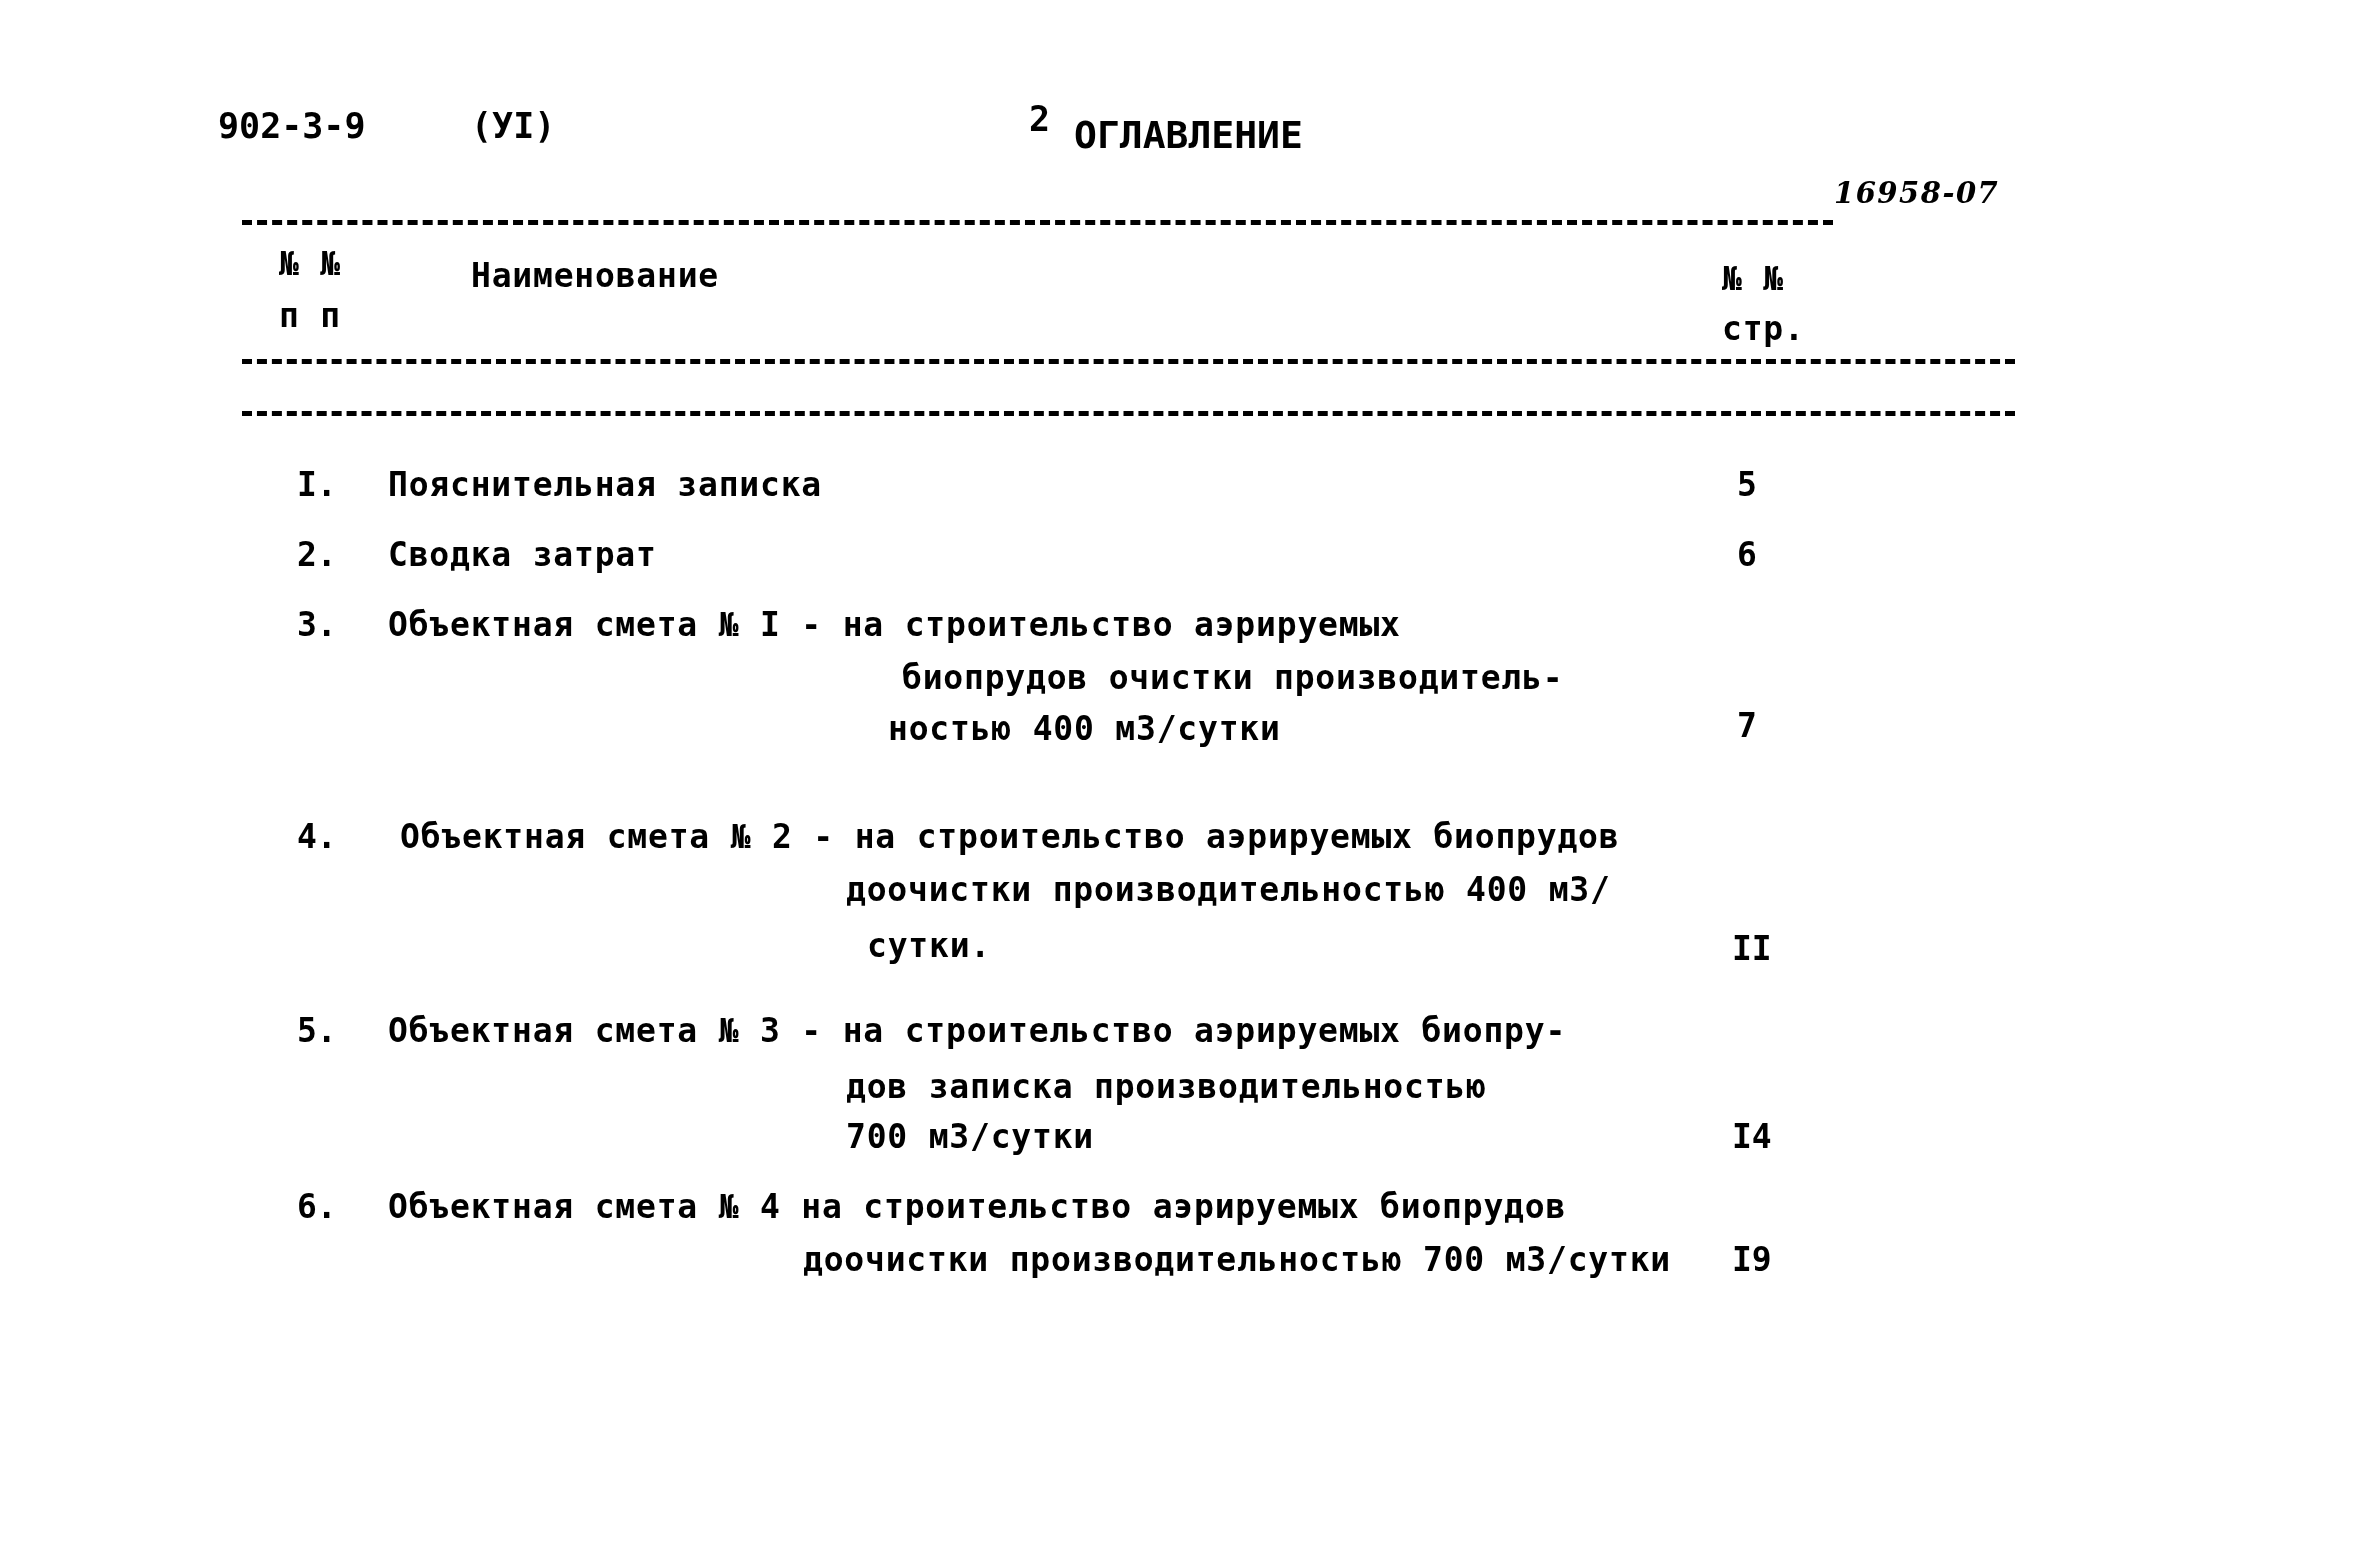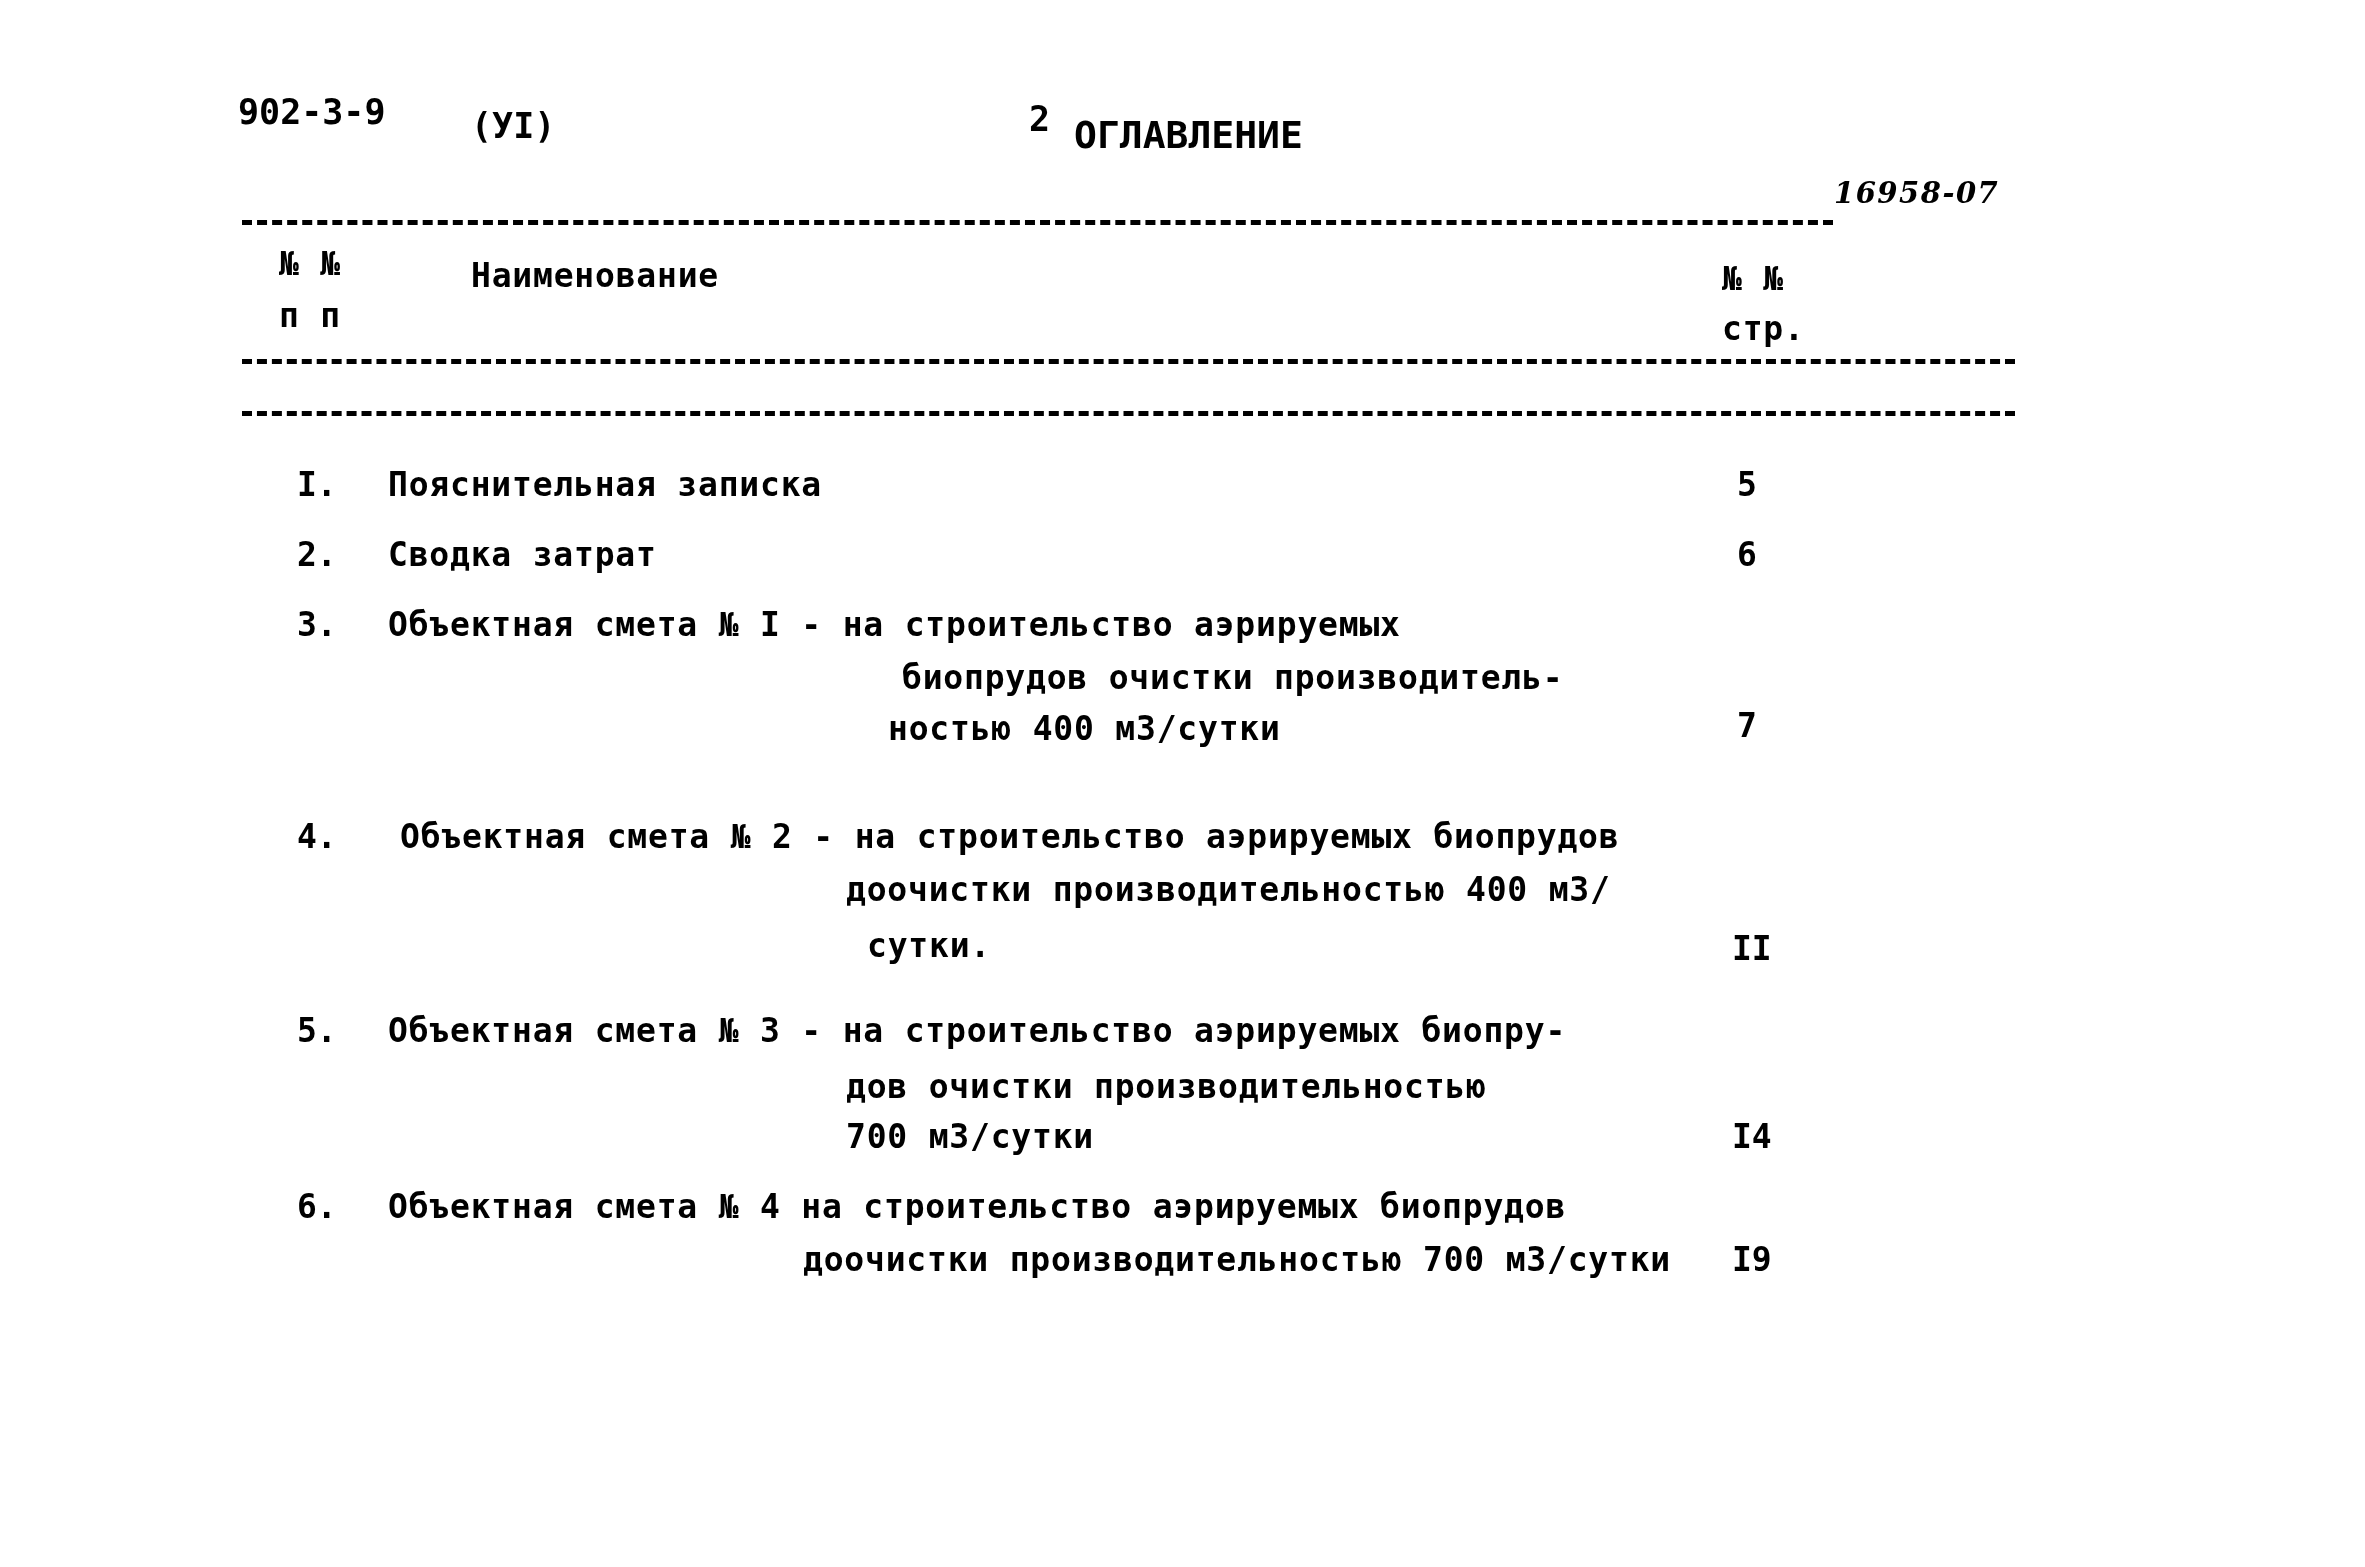--- a/index.html
+++ b/index.html
@@ -9,21 +9,21 @@
   .hdr { font-size:35px; }
   .dash { position:absolute; left:242px; height:0; border-top:5.3px dashed #000; }
   .txt { font-size:33px; letter-spacing:0.8px; }
   .num { font-size:33px; }
   .page { font-size:33px; }
   .serial { font-family:"DejaVu Serif","Liberation Serif",serif; font-style:italic; font-size:29px; letter-spacing:1.5px; }
 </style>
 </head>
 <body>
 
-<div class="abs hdr" style="left:218px;top:92px;margin-left:20px;">902-3-9</div>
+<div class="abs hdr" style="left:218px;top:106px;">902-3-9</div>
 <div class="abs hdr" style="left:471px;top:106px;">(УI)</div>
 <div class="abs hdr" style="left:1029px;top:99px;">2</div>
 <div class="abs hdr" style="left:1074px;top:113px;font-size:38px;">ОГЛАВЛЕНИЕ</div>
 <div class="abs serial" style="left:1834px;top:176px;">16958-07</div>
 
 <div class="dash" style="top:220px;width:1591px;"></div>
 <div class="dash" style="top:359px;width:1773px;"></div>
 <div class="dash" style="top:411px;width:1773px;"></div>
 
 <div class="abs txt" style="left:279px;top:244px;">№ №</div>
@@ -56,21 +56,21 @@
   <div class="abs num" style="left:297px;top:817px;">4.</div>
   <div class="abs txt" style="left:388px;top:817px;margin-left:12px;">Объектная смета № 2 - на строительство аэрируемых биопрудов</div>
   <div class="abs txt" style="left:846px;top:870px;">доочистки производительностью 400 м3/</div>
   <div class="abs txt" style="left:867px;top:926px;text-align:center;">сутки.</div>
   <div class="abs page" style="left:1732px;top:929px;text-align:right;">II</div>
 </div>
 
 <div>
   <div class="abs num" style="left:297px;top:1011px;">5.</div>
   <div class="abs txt" style="left:388px;top:1011px;">Объектная смета № 3 - на строительство аэрируемых биопру-</div>
-  <div class="abs txt" style="left:846px;top:1067px;">дов очистки производительностью</div>
+  <div class="abs txt" style="left:846px;top:1067px;">дов записка производительностью</div>
   <div class="abs txt" style="left:846px;top:1117px;">700 м3/сутки</div>
   <div class="abs page" style="left:1732px;top:1117px;">I4</div>
 </div>
 
 <div>
   <div class="abs num" style="left:297px;top:1187px;">6.</div>
   <div class="abs txt" style="left:388px;top:1187px;">Объектная смета № 4 на строительство аэрируемых биопрудов</div>
   <div class="abs txt" style="left:803px;top:1240px;">доочистки производительностью 700 м3/сутки</div>
   <div class="abs page" style="left:1732px;top:1240px;">I9</div>
 </div>

